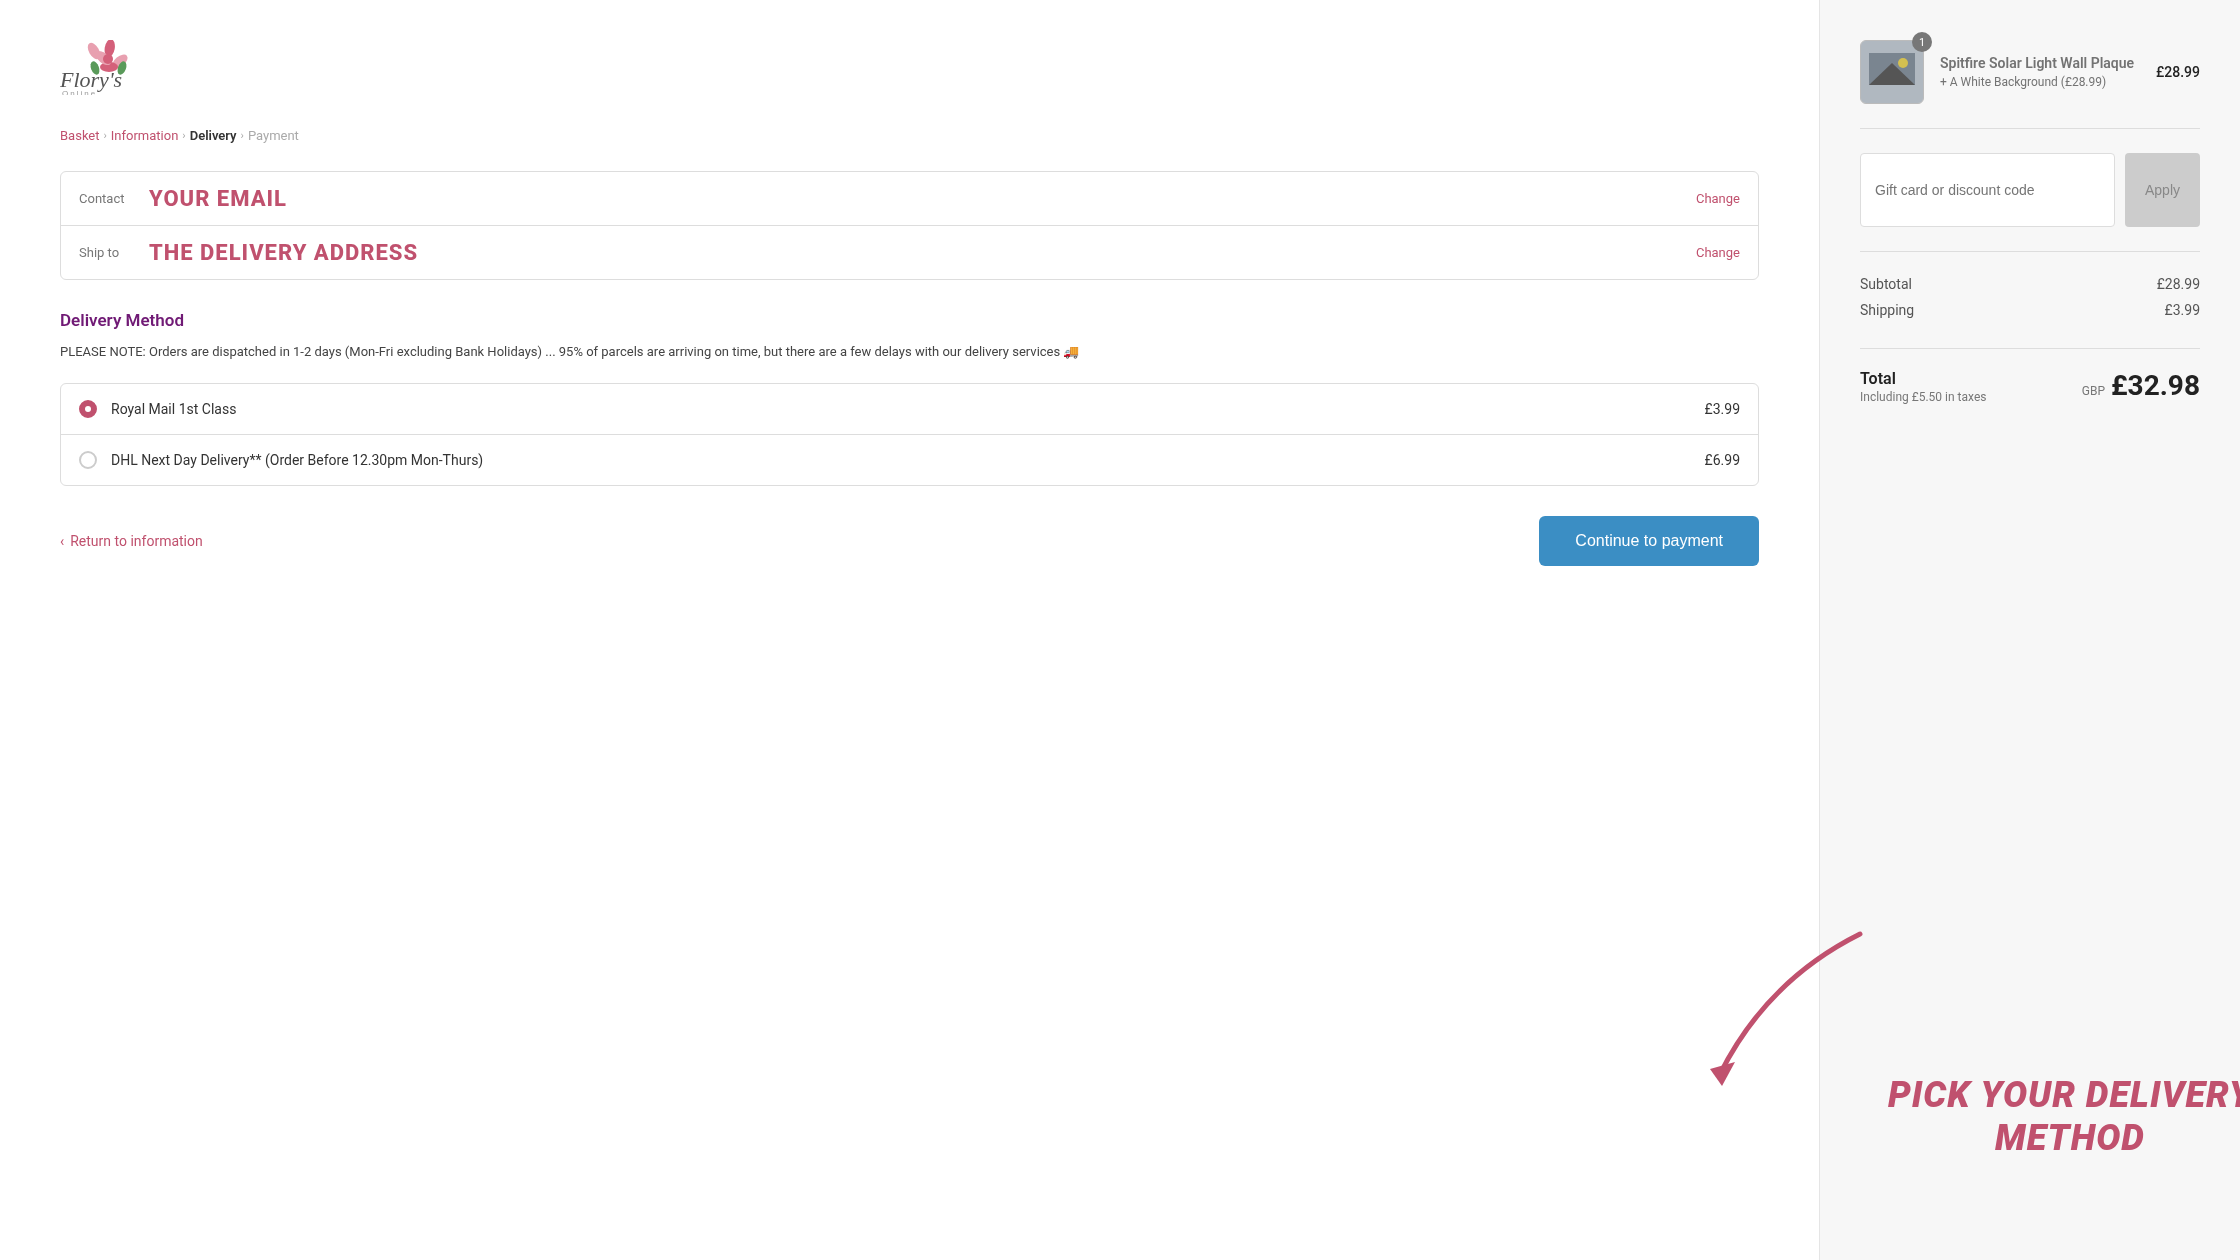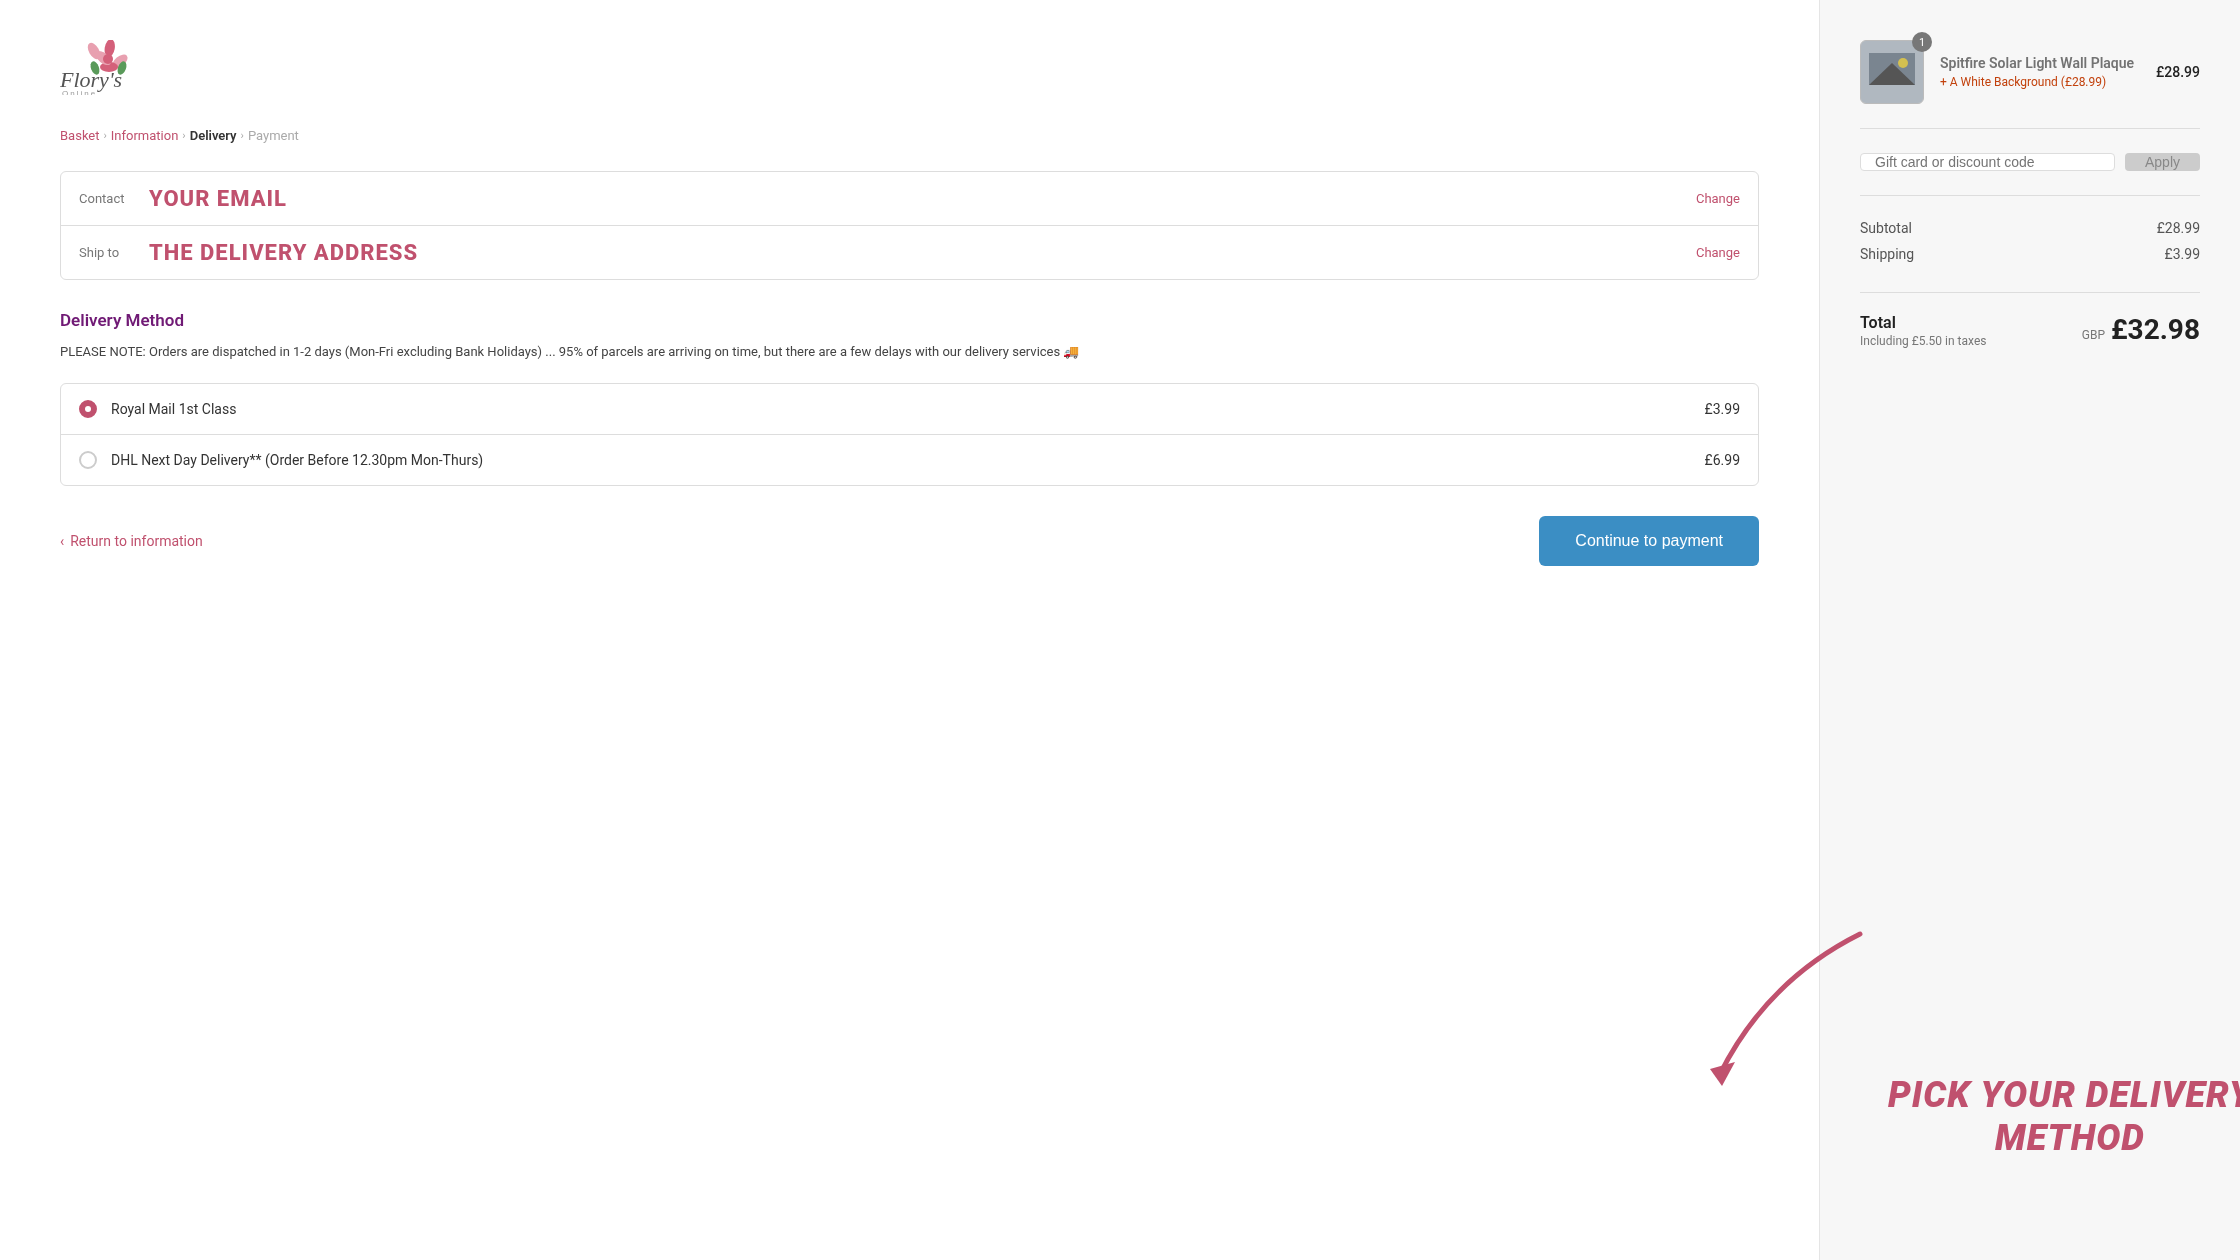--- a/index.html
+++ b/index.html
@@ -228,41 +228,41 @@
       flex: 1;
     }
     .product-name {
       font-size: 14px;
       font-weight: 600;
       color: #737373;
       margin-bottom: 4px;
     }
     .product-variant {
       font-size: 12px;
-      color: #c2410c;
+      color: #737373;
     }
     .product-price {
       font-size: 14px;
       font-weight: 500;
       color: #222;
     }
 
     
     .gift-card-row {
       display: flex;
       gap: 10px;
       margin-bottom: 24px;
       padding-bottom: 24px;
       border-bottom: 1px solid #ddd;
     }
     .gift-input {
       flex: 1;
       border: 1px solid #ddd;
       border-radius: 4px;
-      padding: 0 14px;
+      padding: 28px 14px;
       font-size: 14px;
       color: #999;
       background: #fff;
       outline: none;
     }
     .apply-btn {
       background: #ccc;
       color: #888;
       border: none;
       padding: 0 20px;

